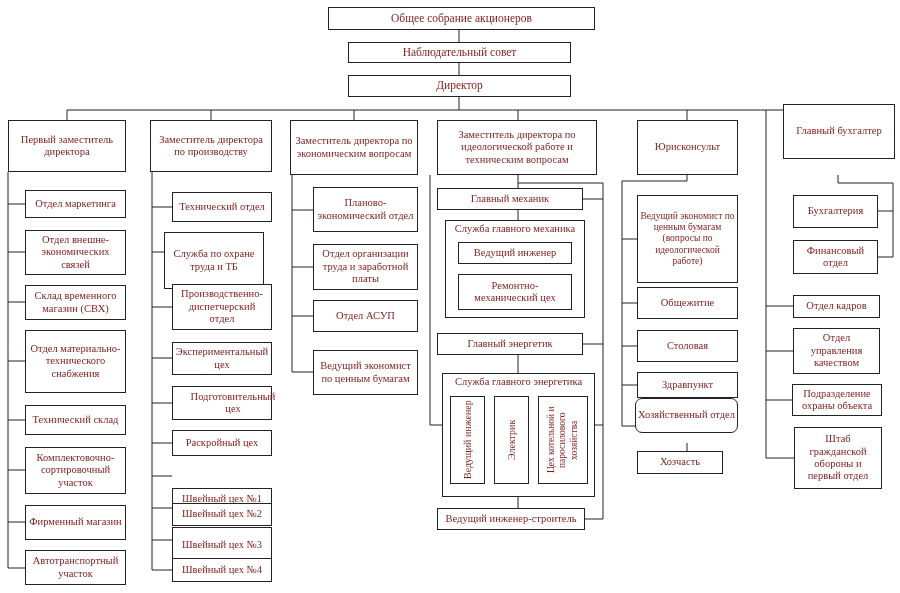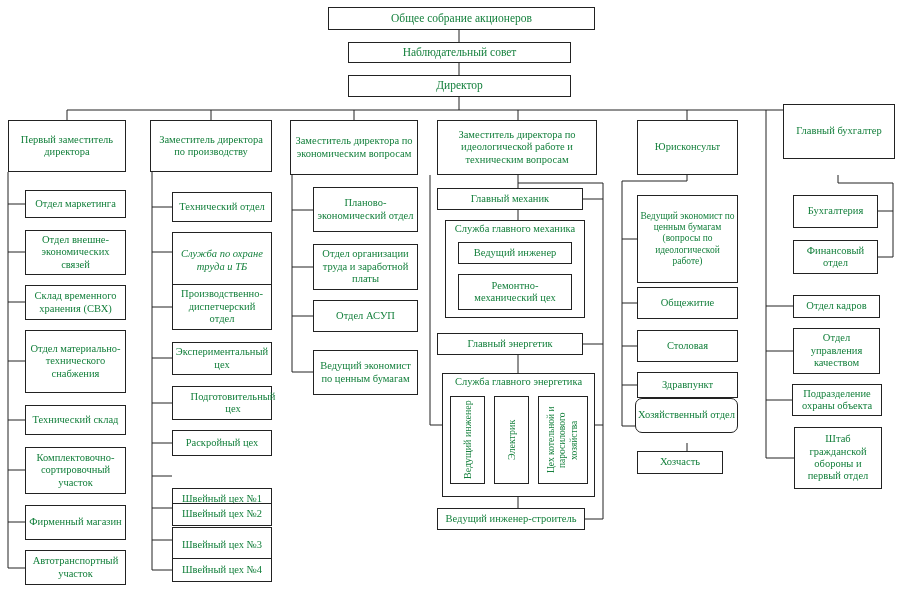--- a/index.html
+++ b/index.html
@@ -1,21 +1,21 @@
 <!DOCTYPE html>
 <html><head>
 <meta charset="utf-8">
 <style>
   html,body{margin:0;padding:0;background:#ffffff;}
   #canvas{
     position:relative;
     width:900px;height:593px;
     background:#ffffff;
     font-family:"Liberation Serif","DejaVu Serif",serif;
-    color:#15803d;
+    color:#7f1d1d;
     overflow:hidden;
   }
   .box{
     position:absolute;
     border:1px solid #222;
     background:#fff;
     display:flex;
     align-items:center;
     justify-content:center;
     text-align:center;
@@ -138,29 +138,29 @@
 
   <div class="box head" style="left:8px;top:120px;width:118px;height:52px;">Первый заместитель директора</div>
   <div class="box head" style="left:150px;top:120px;width:122px;height:52px;">Заместитель директора по производству</div>
   <div class="box head" style="left:290px;top:120px;width:128px;height:55px;">Заместитель директора по экономическим вопросам</div>
   <div class="box head" style="left:437px;top:120px;width:160px;height:55px;">Заместитель директора по идеологической работе и техническим вопросам</div>
   <div class="box head" style="left:637px;top:120px;width:101px;height:55px;">Юрисконсульт</div>
   <div class="box head" style="left:783px;top:104px;width:112px;height:55px;">Главный бухгалтер</div>
 
   <div class="box" style="left:25px;top:190px;width:101px;height:28px;">Отдел маркетинга</div>
   <div class="box" style="left:25px;top:230px;width:101px;height:45px;">Отдел внешне-экономических связей</div>
-  <div class="box" style="left:25px;top:285px;width:101px;height:35px;">Склад временного хранения (СВХ)</div>
+  <div class="box" style="left:25px;top:285px;width:101px;height:35px;">Склад временного магазин (СВХ)</div>
   <div class="box" style="left:25px;top:330px;width:101px;height:63px;">Отдел материально-технического снабжения</div>
   <div class="box" style="left:25px;top:405px;width:101px;height:30px;">Технический склад</div>
   <div class="box" style="left:25px;top:447px;width:101px;height:47px;">Комплектовочно-сортировочный участок</div>
   <div class="box" style="left:25px;top:505px;width:101px;height:35px;">Фирменный магазин</div>
   <div class="box" style="left:25px;top:550px;width:101px;height:35px;">Автотранспортный участок</div>
 
   <div class="box" style="left:172px;top:192px;width:100px;height:30px;">Технический отдел</div>
-  <div class="box" style="left:172px;top:232px;width:100px;height:57px;font-style:italic;">Служба по охране труда и ТБ</div>
+  <div class="box" style="left:164px;top:232px;width:100px;height:57px;">Служба по охране труда и ТБ</div>
   <div class="box" style="left:172px;top:284px;width:100px;height:46px;">Производственно-диспетчерский отдел</div>
   <div class="box" style="left:172px;top:342px;width:100px;height:33px;">Экспериментальный цех</div>
   <div class="box" style="left:172px;top:386px;width:100px;height:34px;padding-left:24px;">Подготовительный цех</div>
   <div class="box" style="left:172px;top:430px;width:100px;height:26px;">Раскройный цех</div>
   <div class="box" style="left:172px;top:464px;width:100px;height:23px;margin-top:24px;">Швейный цех №1</div>
   <div class="box" style="left:172px;top:495px;width:100px;height:23px;margin-top:8px;">Швейный цех №2</div>
   <div class="box" style="left:172px;top:527px;width:100px;height:37px;">Швейный цех №3</div>
   <div class="box" style="left:172px;top:558px;width:100px;height:24px;">Швейный цех №4</div>
 
   <div class="box" style="left:313px;top:187px;width:105px;height:45px;">Планово-экономический отдел</div>

